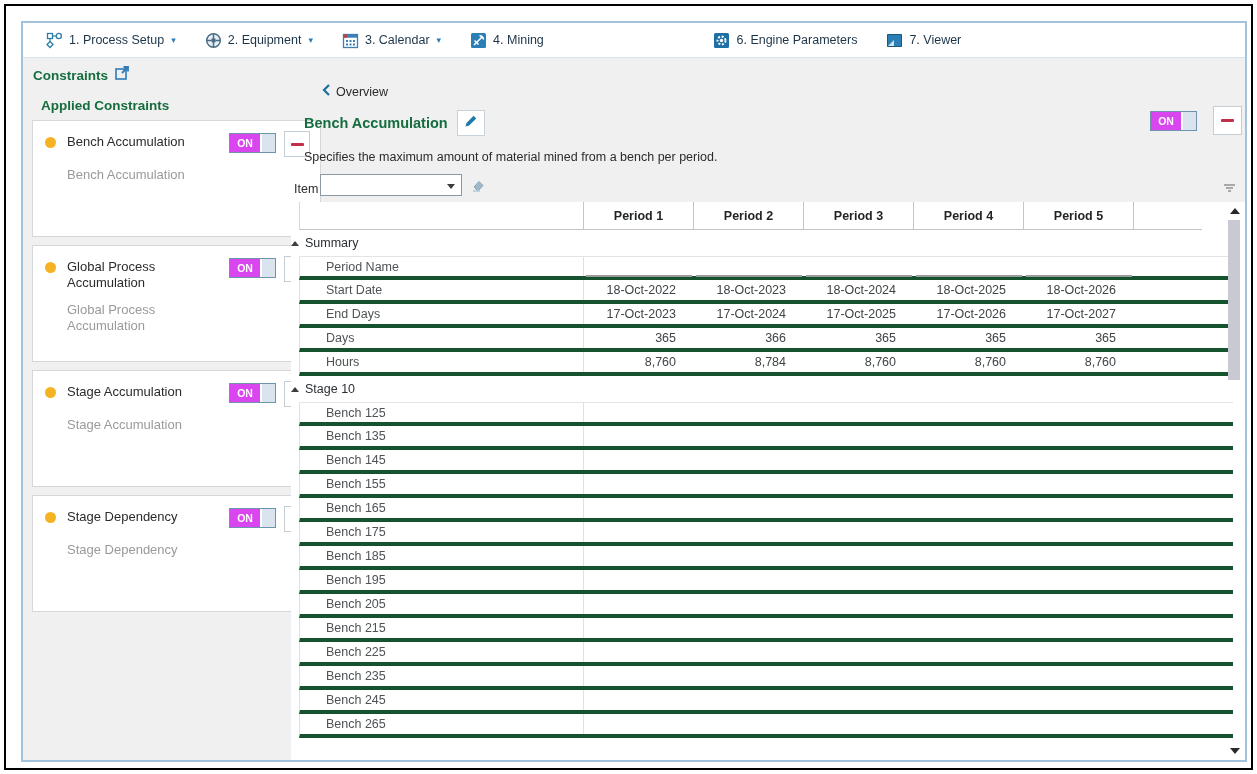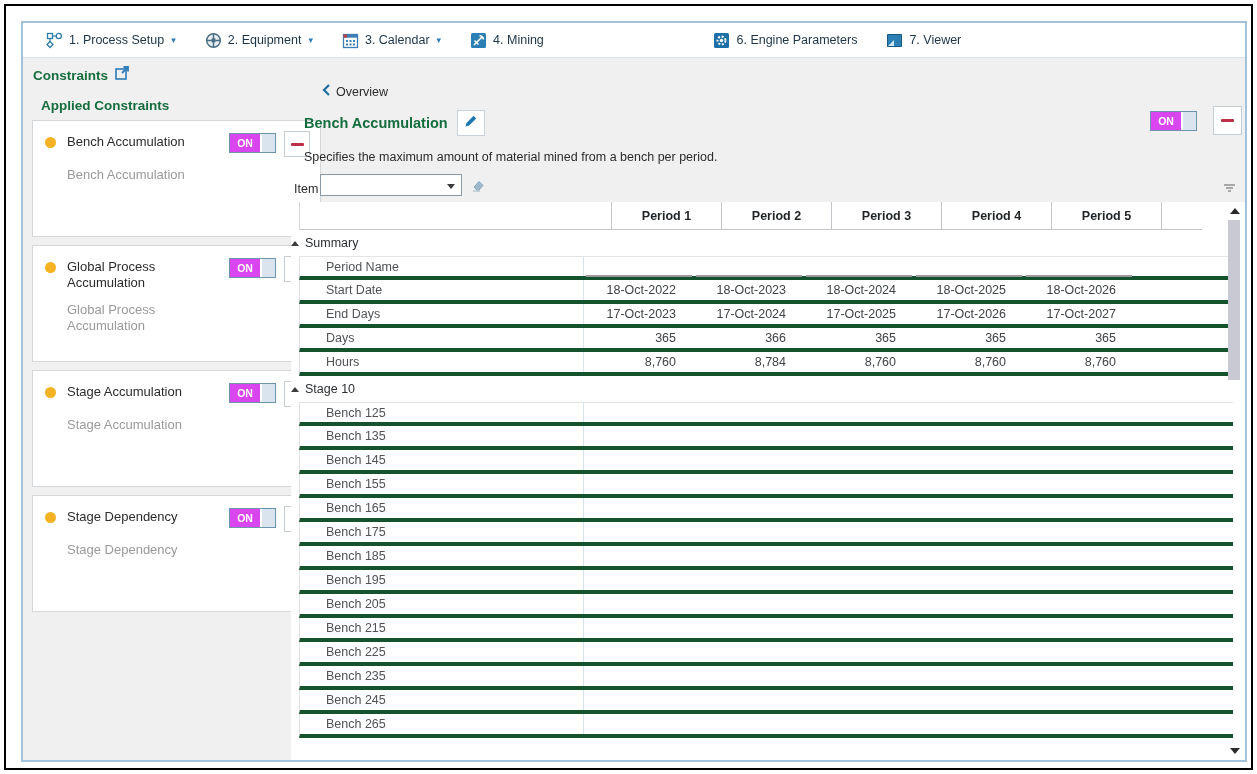--- a/index.html
+++ b/index.html
@@ -52,21 +52,21 @@
   .combo .dn { position:absolute; right:6px; top:9px; width:0; height:0; border-left:4px solid transparent; border-right:4px solid transparent; border-top:5px solid #3C3C3C; }
   .eraser { margin-left:6px; }
   .main-controls { position:absolute; right:3px; top:48px; display:flex; align-items:center; gap:16px; }
   .minus-btn.big { width:29px; height:29px; }
   .filter-ic { position:absolute; right:10px; top:126px; display:flex; flex-direction:column; align-items:center; gap:1.5px; }
   .filter-ic i { display:block; height:1.5px; background:#A8A8A8; }
   .filter-ic i:nth-child(1){ width:11px; } .filter-ic i:nth-child(2){ width:7px; } .filter-ic i:nth-child(3){ width:3px; }
 
   
   .table-area { position:absolute; left:0; right:0; top:144px; bottom:0; background:#fff; overflow:hidden; }
-  .t-header { display:flex; height:28px; margin-left:8px; border-bottom:1px solid #C2C6CA; width:903px; border-left:1px solid #D5D9DB;padding-left:28px; }
+  .t-header { display:flex; height:28px; margin-left:8px; border-bottom:1px solid #C2C6CA; width:903px; border-left:1px solid #D5D9DB; }
   .t-header .h-label { width:284px; border-right:1px solid #C2C6CA; }
   .t-header .h-col { width:110px; border-right:1px solid #C2C6CA; display:flex; align-items:center; justify-content:center; font-size:12.5px; font-weight:bold; color:#1F2326; }
   .t-body { }
   .t-group { height:26px; display:flex; align-items:center; gap:6px; font-size:12.5px; color:#2B2F33; background:#fff; }
   .tri-up { width:0; height:0; border-left:4px solid transparent; border-right:4px solid transparent; border-bottom:5px solid #3C3C3C; }
   .t-row { display:flex; height:24px; margin-left:8px; width:934px; border-left:1px solid #DFE1E3; border-bottom:4px solid #14532d; background:#fff; }
   .t-row.first { border-top:1px solid #E2E4E6; }
   .t-label { width:284px; border-right:1px solid #D7E3EC; font-size:12.5px; color:#4F5355; display:flex; align-items:center; padding-left:26px; }
   .t-val { width:110px; font-size:12.5px; color:#3F4447; display:flex; align-items:center; justify-content:flex-end; padding-right:18px; position:relative; }
   .t-val.u::after { content:""; position:absolute; left:2px; right:2px; bottom:-1px; height:2.5px; background:#9B9B9B; }

